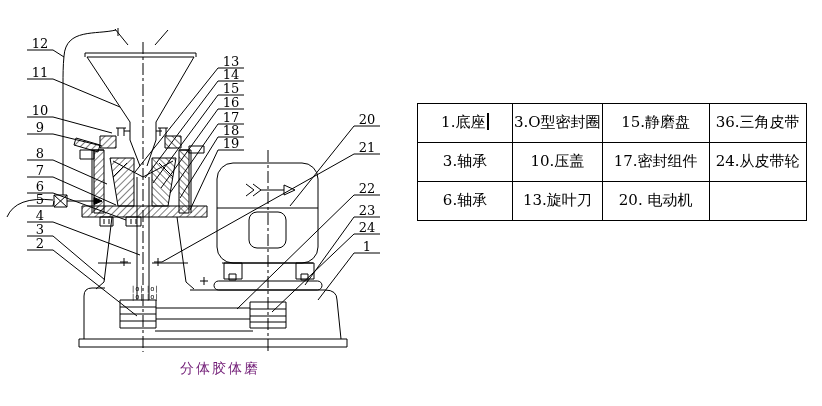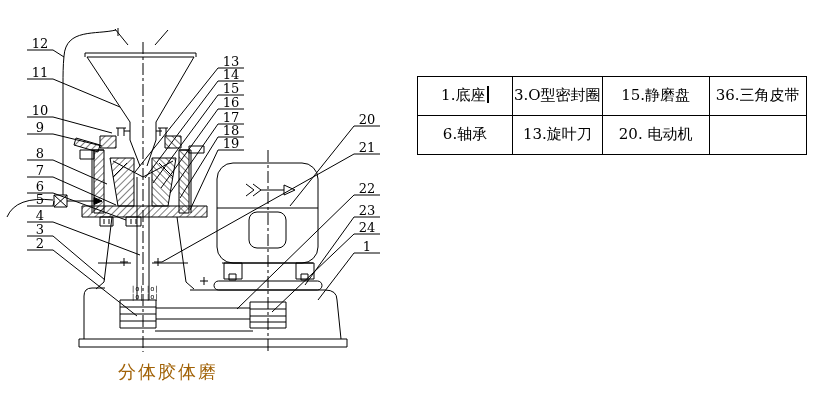--- a/index.html
+++ b/index.html
@@ -3,23 +3,23 @@
 <meta charset="utf-8">
 <style>
   html,body{margin:0;padding:0;background:#fff;}
   .canvas{position:relative;width:822px;height:406px;background:#fff;overflow:hidden;
           font-family:"DejaVu Serif","Liberation Serif",serif;color:#000;}
   .drawing{position:absolute;left:0;top:0;}
   .drawing path,.drawing line,.drawing rect,.drawing polygon,.drawing polyline,.drawing circle{
       vector-effect:non-scaling-stroke;}
   .co{font-size:13px;font-family:"DejaVu Serif","Liberation Serif",serif;fill:#000;}
   .tiny{font-size:7px;font-family:"DejaVu Sans Mono","Liberation Mono",monospace;fill:#000;}
-  .caption{position:absolute;left:118px;top:360px;width:142px;text-align:left;
-           font-size:18px;letter-spacing:2px;color:#a16207;}
-  table.parts{position:absolute;left:417px;top:76px;border-collapse:collapse;table-layout:fixed;}
+  .caption{position:absolute;left:118px;top:360px;width:142px;text-align:right;
+           font-size:14px;letter-spacing:2px;color:#701a75;}
+  table.parts{position:absolute;left:417px;top:103px;border-collapse:collapse;table-layout:fixed;}
   table.parts td{border:1.5px solid #000;height:37.9px;text-align:center;vertical-align:middle;
            font-size:15px;padding:0 1px;white-space:nowrap;color:#000;}
   .caret{display:inline-block;width:1.5px;height:17px;background:#000;margin-left:2px;
          vertical-align:-3px;}
 </style>
 </head>
 <body>
 
 <div class="canvas">
 
@@ -278,20 +278,26 @@
         <col style="width:97px">
     </colgroup>
     <tbody id="parts-body">
         <tr>
           <td><span>1.底座</span><span class="caret"></span></td>
           <td><span>3.O型密封圈</span></td>
           <td><span>15.静磨盘</span></td>
           <td><span>36.三角皮带</span></td>
         </tr>
         <tr>
+          <td><span>3.轴承</span></td>
+          <td><span>10.压盖</span></td>
+          <td><span>17.密封组件</span></td>
+          <td><span>24.从皮带轮</span></td>
+        </tr>
+        <tr>
           <td><span>6.轴承</span></td>
           <td><span>13.旋叶刀</span></td>
           <td><span>20. 电动机</span></td>
           <td><span></span></td>
         </tr>
       </tbody>
   </table>
 
 </div>
 

